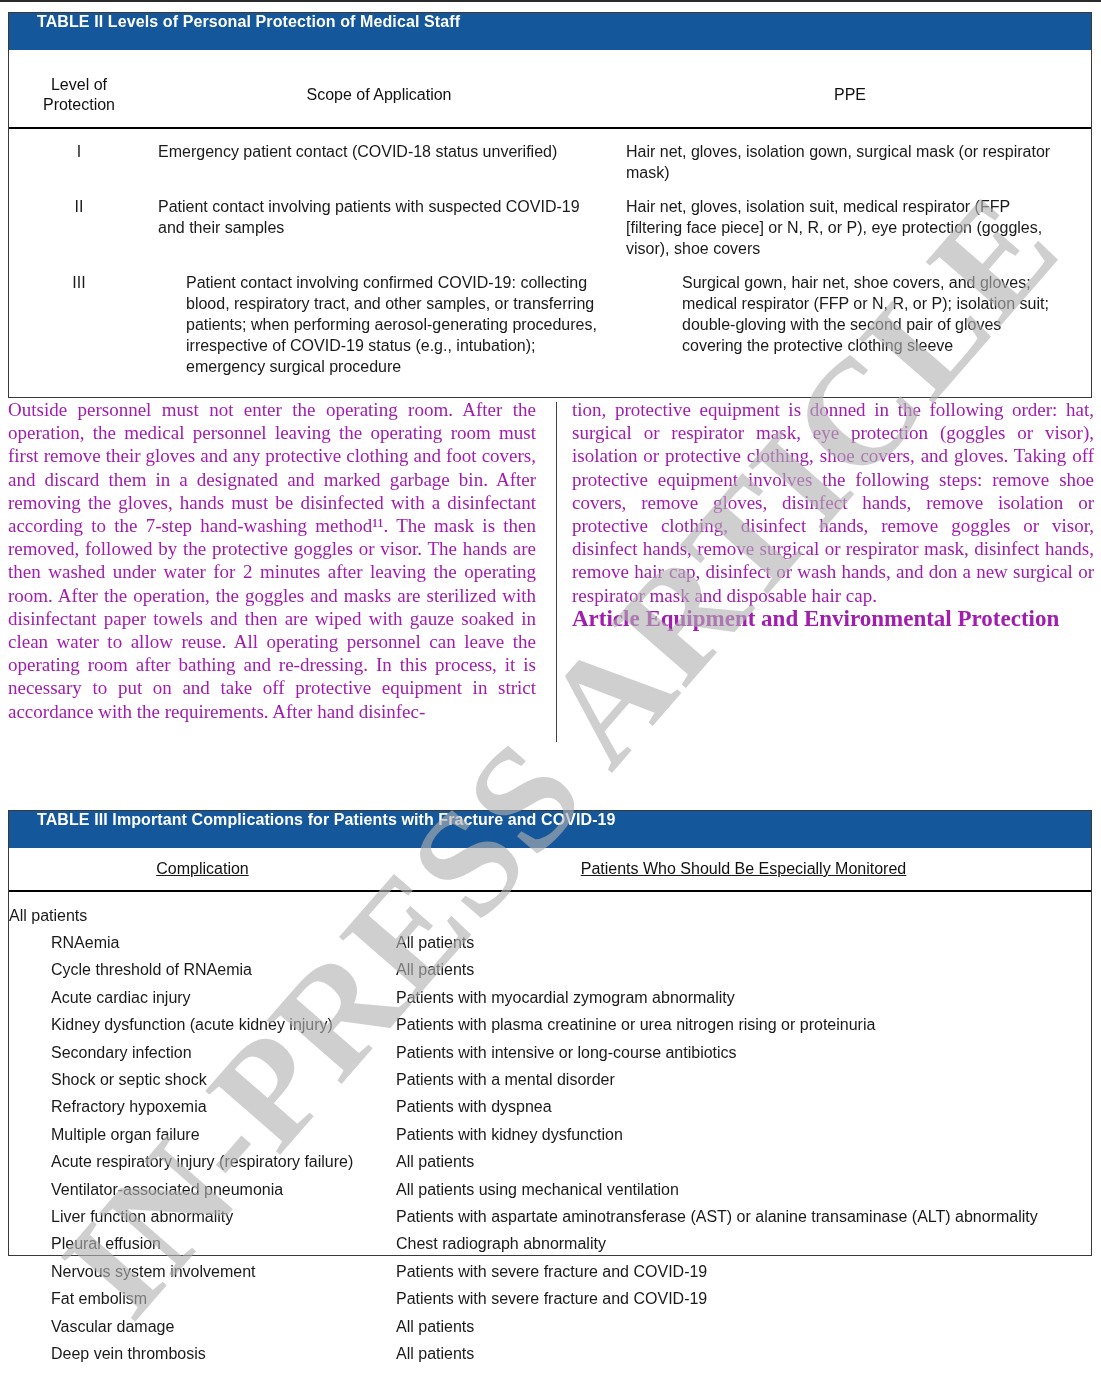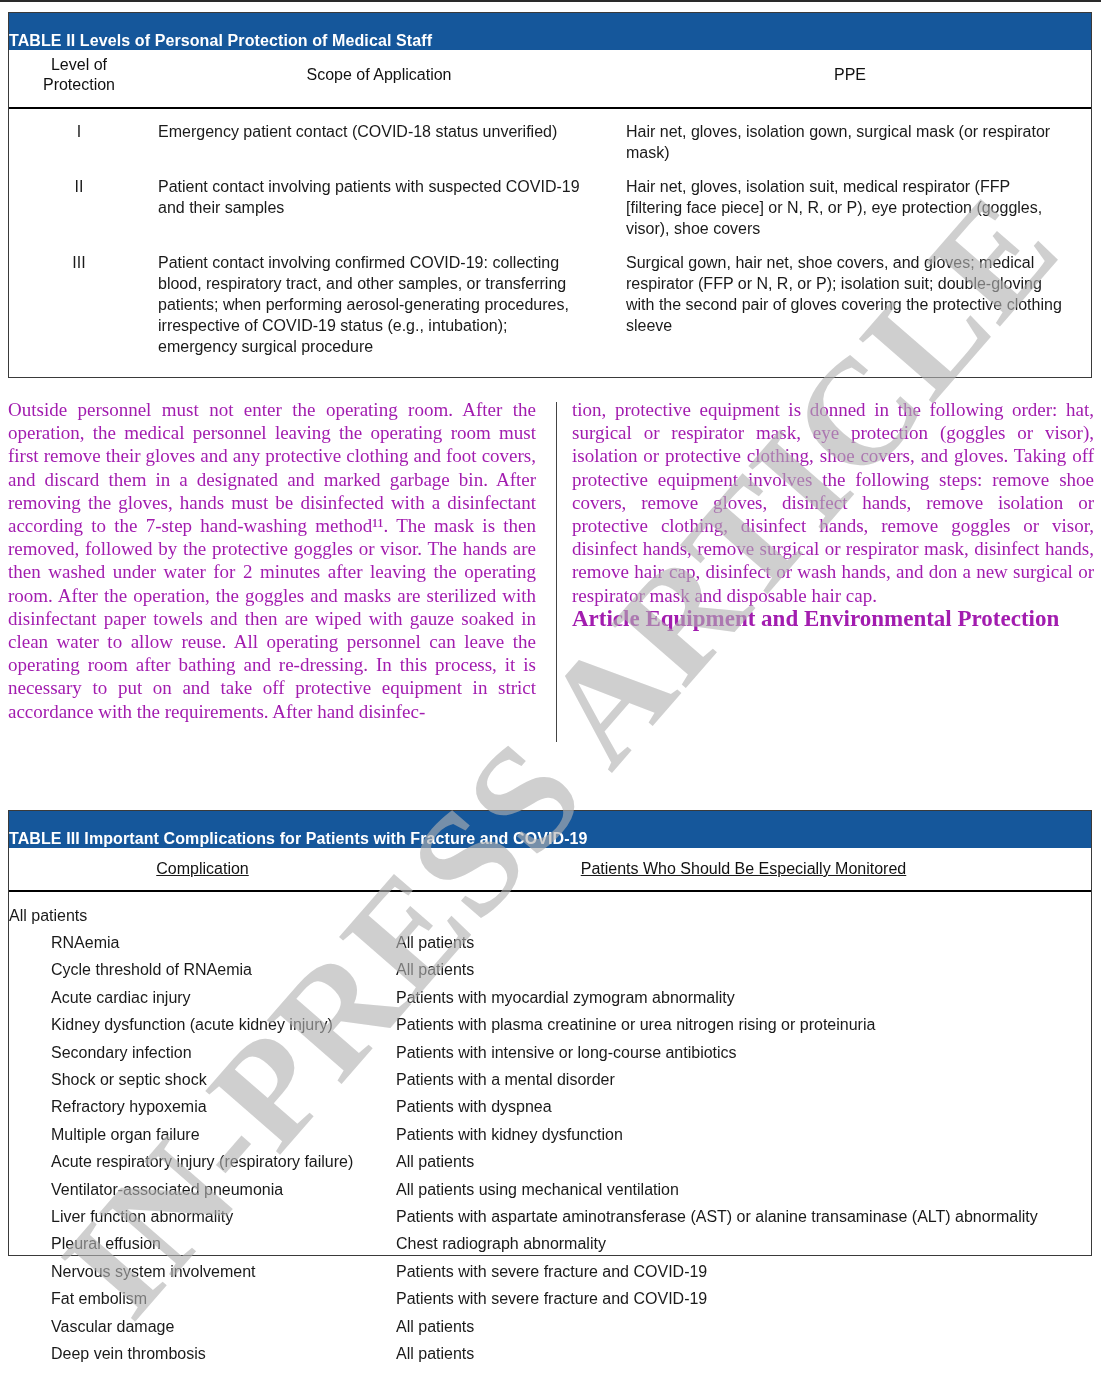--- a/index.html
+++ b/index.html
@@ -25,21 +25,22 @@
     left: 8px;
     width: 1084px;
     border: 1px solid #3a3a3a;
     background: #fff;
     box-sizing: border-box;
   }
   .title-bar {
     background: #15579B;
     height: 37px;
     display: flex;
-    align-items: flex-end;
+    align-items: flex-start;
+    padding-left: 28px;
     box-sizing: border-box;
   }
   .title-bar .title-text {
     color: #ffffff;
     font-weight: bold;
     font-size: 16px;
     letter-spacing: 0.1px;
   }
   .thead {
     border-bottom: 2px solid #000;
@@ -48,31 +49,31 @@
     font-size: 16px;
     text-align: center;
     color: #111;
   }
 
   
   #table2 { top: 12px; }
   #table2 .thead {
     display: grid;
     grid-template-columns: 140px 460px 1fr;
-    padding: 5px 0 12px 0;
+    padding: 25px 0 12px 0;
     align-items: center;
   }
   #table2 .th-level { max-width: 96px; margin: 0 auto; line-height: 1.25; }
   .t2-rows { padding: 12px 0 20px 0; }
   .t2-row {
     display: grid;
     grid-template-columns: 140px 460px 1fr;
     margin-bottom: 13px;
   }
-  .t2-row:last-child { margin-bottom: 0; }
+  .t2-row:last-child { margin-bottom: 0; gap: 28px; }
   .t2-level { text-align: center; font-size: 16px; line-height: 21px; }
   .t2-scope { font-size: 16px; line-height: 21px; padding: 0 22px 0 9px; }
   .t2-ppe   { font-size: 16px; line-height: 21px; padding: 0 26px 0 17px; }
 
   
   .bodytext {
     position: absolute;
     top: 398px;
     width: 528px;
     font-family: "Liberation Serif", serif;

